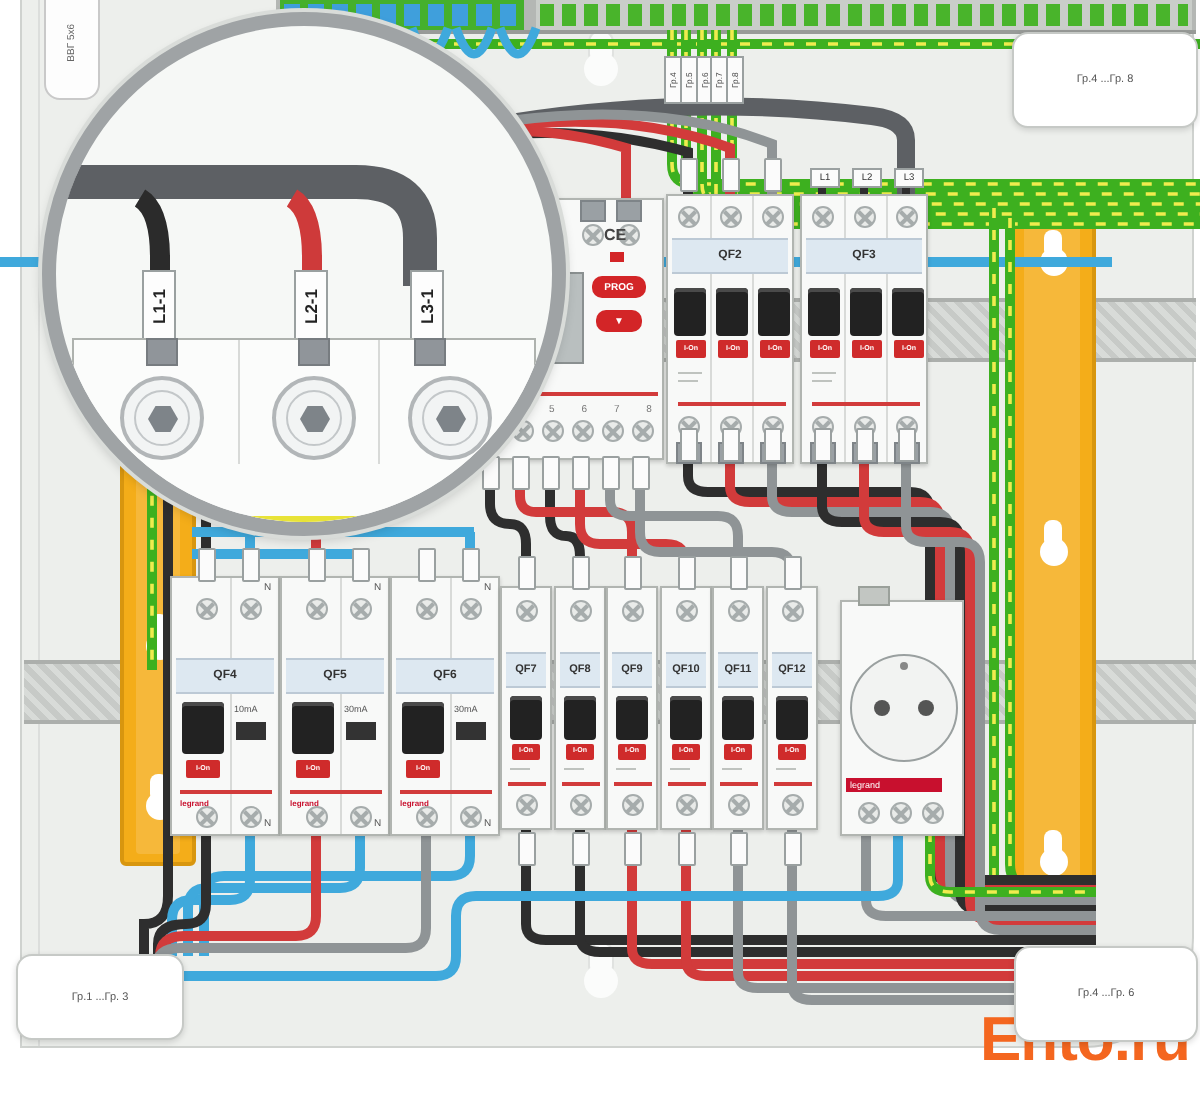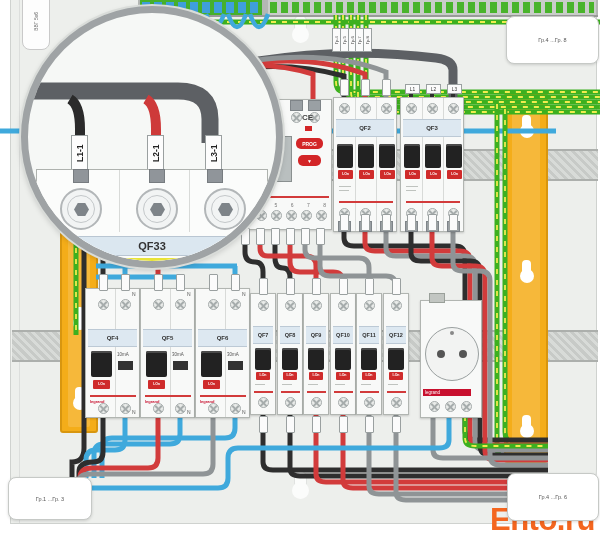--- a/index.html
+++ b/index.html
@@ -438,21 +438,20 @@
     <div class="mg-tag vtext" style="left:177px;top:122px">L3-1</div>
     <div class="mg-body">
       <div class="mg-cap" style="left:36px"></div>
       <div class="mg-cap" style="left:112px"></div>
       <div class="mg-cap" style="left:170px"></div>
       <div class="pdiv" style="left:82px;height:62px"></div>
       <div class="pdiv" style="left:152px;height:62px"></div>
       <div class="bigscrew" style="left:23px;top:18px"></div>
       <div class="bigscrew" style="left:99px;top:18px"></div>
       <div class="bigscrew" style="left:167px;top:18px"></div>
-      <div class="mg-strip">QF33</div>
       <div class="abs" style="left:-2px;top:88px;right:-2px;height:5px;background:#e8e337"></div>
       <div class="abs" style="left:-2px;top:93px;right:-2px;height:20px;background:#1d1d1d;border-radius:0 0 40px 40px"></div>
     </div>
   </div>
 
   <div class="gbox" style="left:506px;top:16px;width:91px;height:46px">Гр.4 ...Гр. 8</div>
   <div class="gbox" style="left:8px;top:477px;width:82px;height:41px">Гр.1 ...Гр. 3</div>
   <div class="gbox" style="left:507px;top:473px;width:90px;height:46px">Гр.4 ...Гр. 6</div>
 
   <div class="watermark">Ehto.ru</div>

